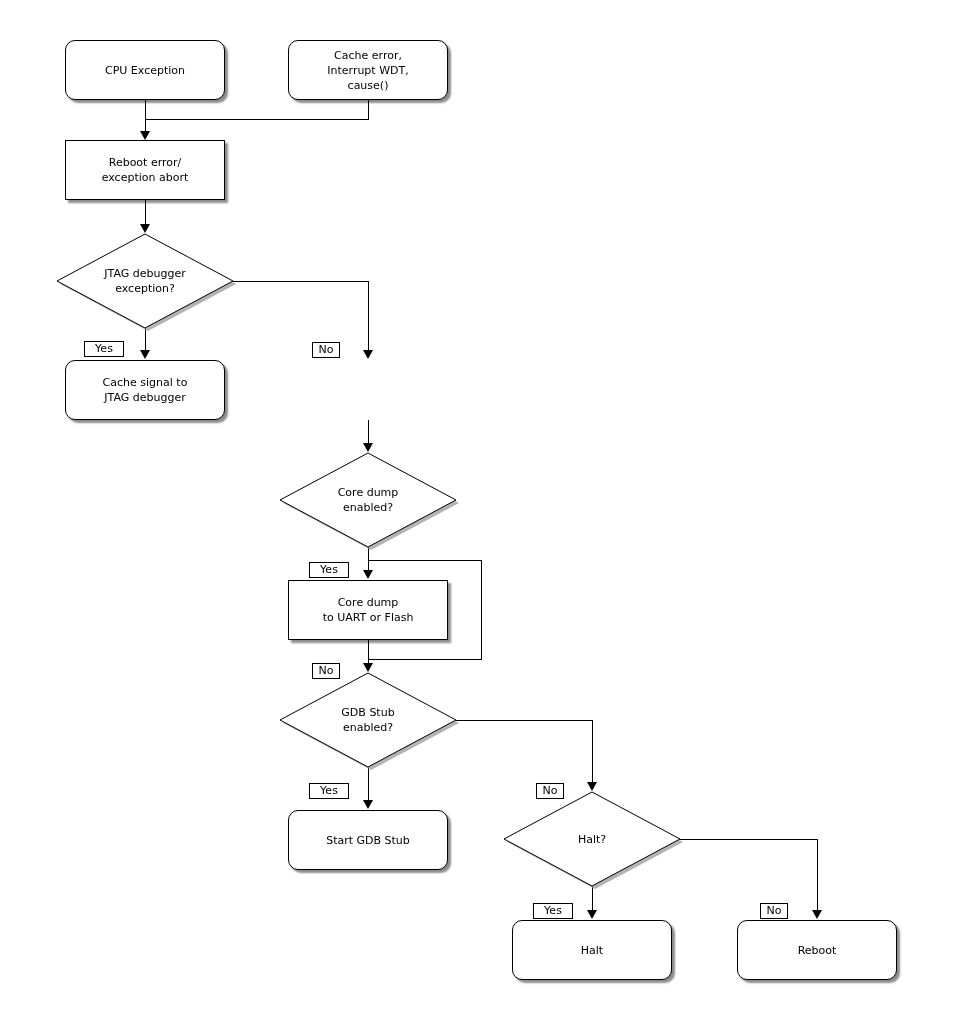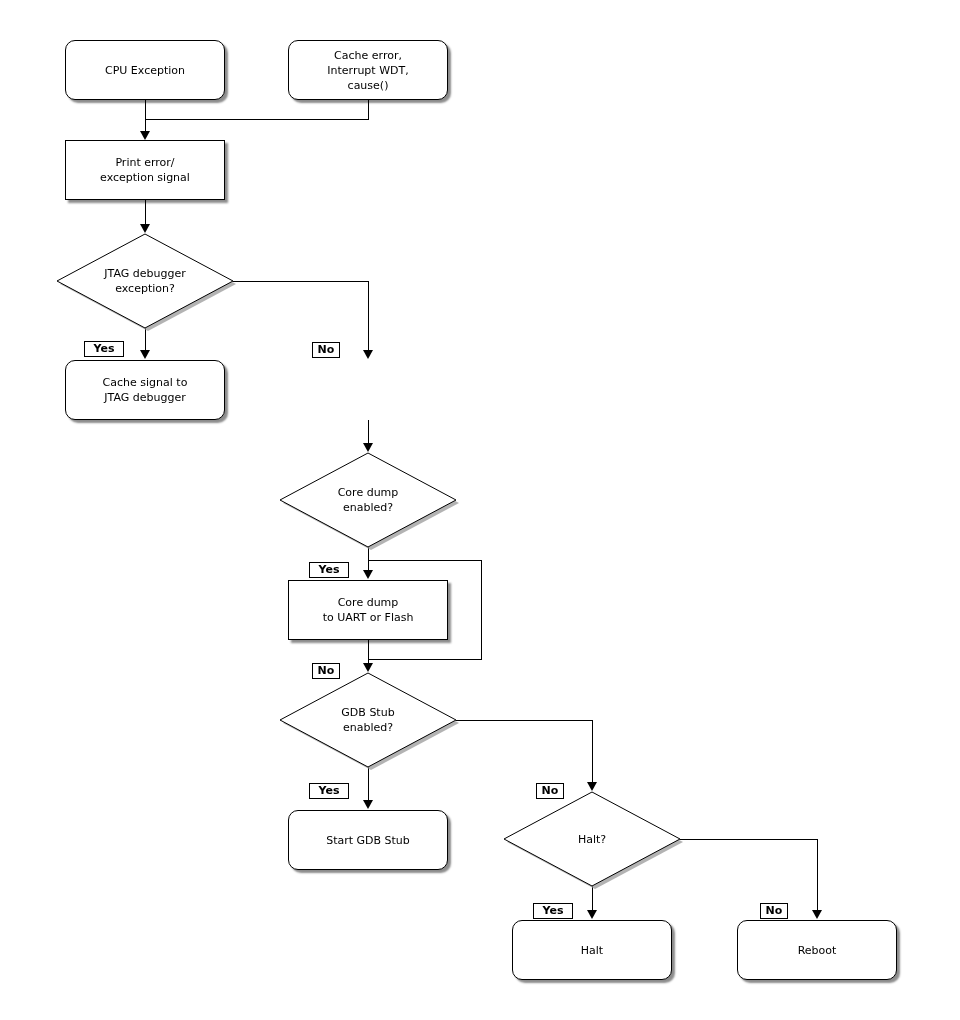--- a/index.html
+++ b/index.html
@@ -19,21 +19,21 @@
   .rounded{border-radius:10px;}
   .dlabel{
     position:absolute;width:160px;height:60px;
     display:flex;flex-direction:column;align-items:center;justify-content:center;
     text-align:center;font-size:11px;line-height:15px;background:transparent;
   }
   .elabel{
     position:absolute;box-sizing:border-box;height:16px;
     background:#ffffff;border:1px solid #000;
     display:flex;justify-content:center;
-    font-size:11px;line-height:14px;font-weight:bold;
+    font-size:11px;line-height:14px;
   }
   .elabel.w-yes{width:40px;}
   .elabel.w-no{width:28px;}
   svg .wire{stroke:#000;stroke-width:1;fill:none;shape-rendering:crispEdges;}
   svg .head{fill:#000;stroke:none;}
   svg .dia{fill:#ffffff;stroke:#000;stroke-width:1;}
   svg .dia-shadow{fill:#999999;stroke:none;opacity:0.75;}
 </style>
 </head>
 <body>
@@ -91,22 +91,22 @@
     <span>CPU Exception</span>
   </div>
 
   <div class="node rounded" style="left:288px;top:40px">
     <span>Cache error,</span>
     <span>Interrupt WDT,</span>
     <span>cause()</span>
   </div>
 
   <div class="node" style="left:65px;top:140px">
-    <span>Print error/</span>
-    <span>exception signal</span>
+    <span>Reboot error/</span>
+    <span>exception abort</span>
   </div>
 
   <div class="node rounded" style="left:65px;top:360px">
     <span>Cache signal to</span>
     <span>JTAG debugger</span>
   </div>
 
 
   <div class="node" style="left:288px;top:580px">
     <span>Core dump</span>

